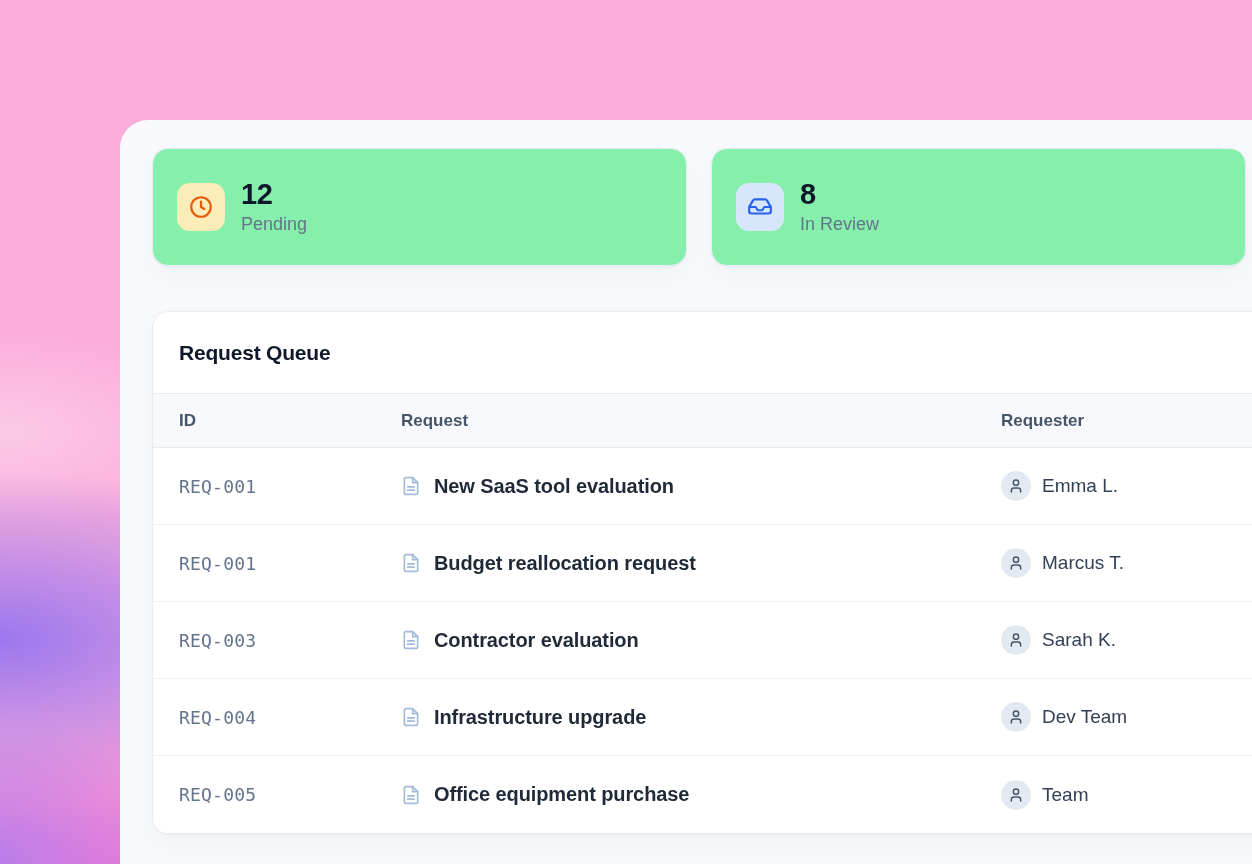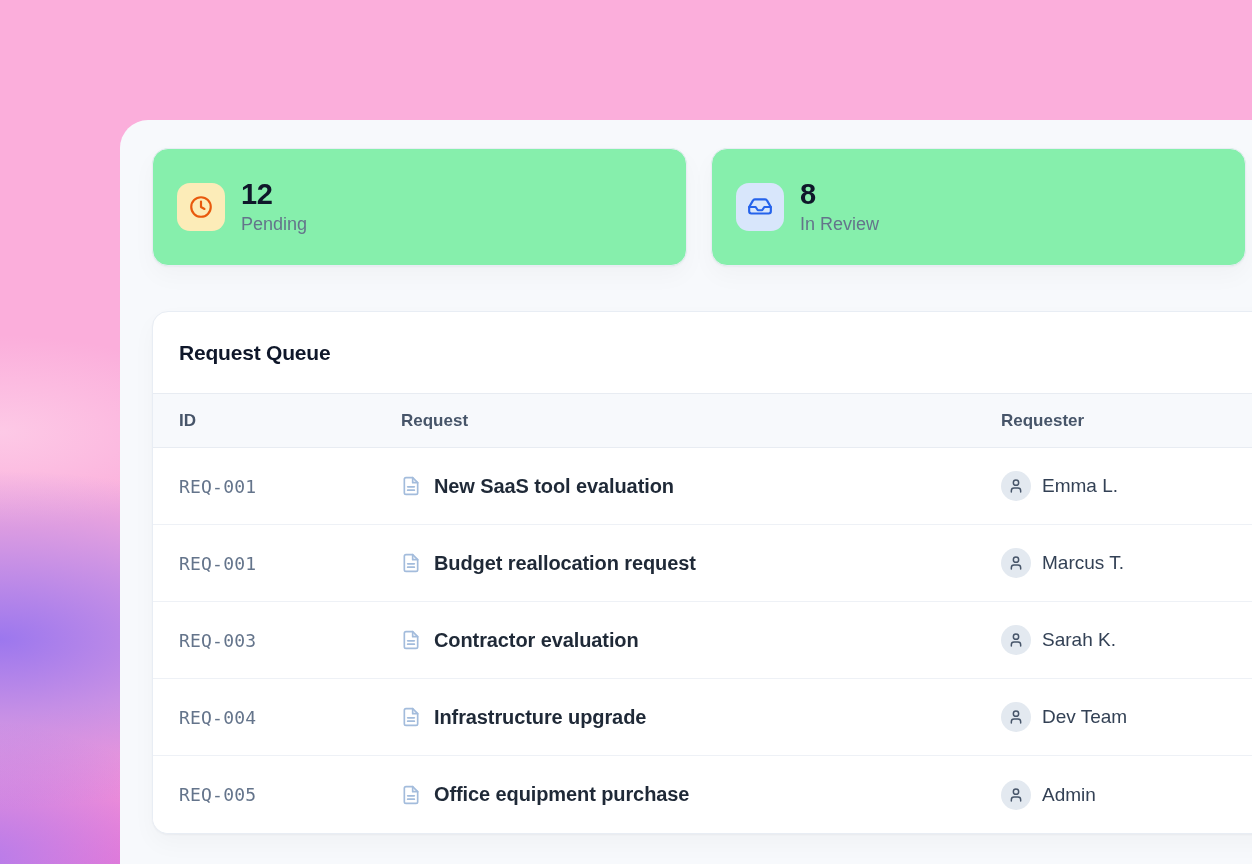--- a/index.html
+++ b/index.html
@@ -260,18 +260,18 @@
         </span>
         <span class="req-text">Office equipment purchase</span>
       </div>
       <div class="cell-requester">
         <span class="avatar">
           <svg width="16" height="16" viewBox="0 0 24 24" fill="none" stroke="currentColor" stroke-width="2.2" stroke-linecap="round" stroke-linejoin="round">
               <path d="M19 21v-2a4 4 0 0 0-4-4H9a4 4 0 0 0-4 4v2"></path>
               <circle cx="12" cy="7" r="4"></circle>
             </svg>
         </span>
-        <span class="requester-name">Admin</span>
+        <span class="requester-name">Team</span>
       </div>
     </div>
 
   </div>
 </div>
 
 </body></html>

